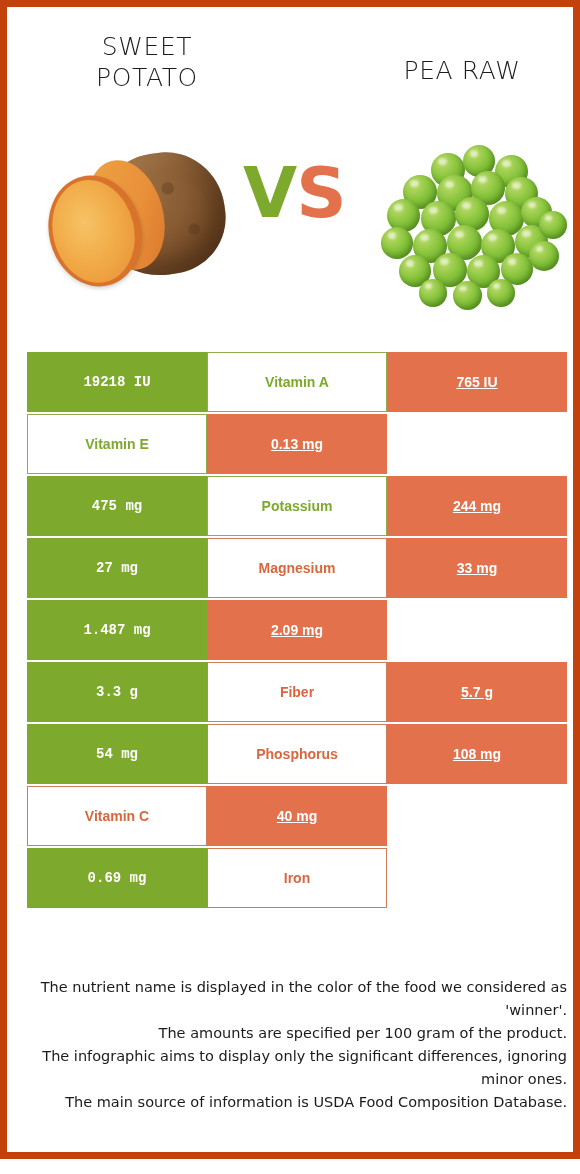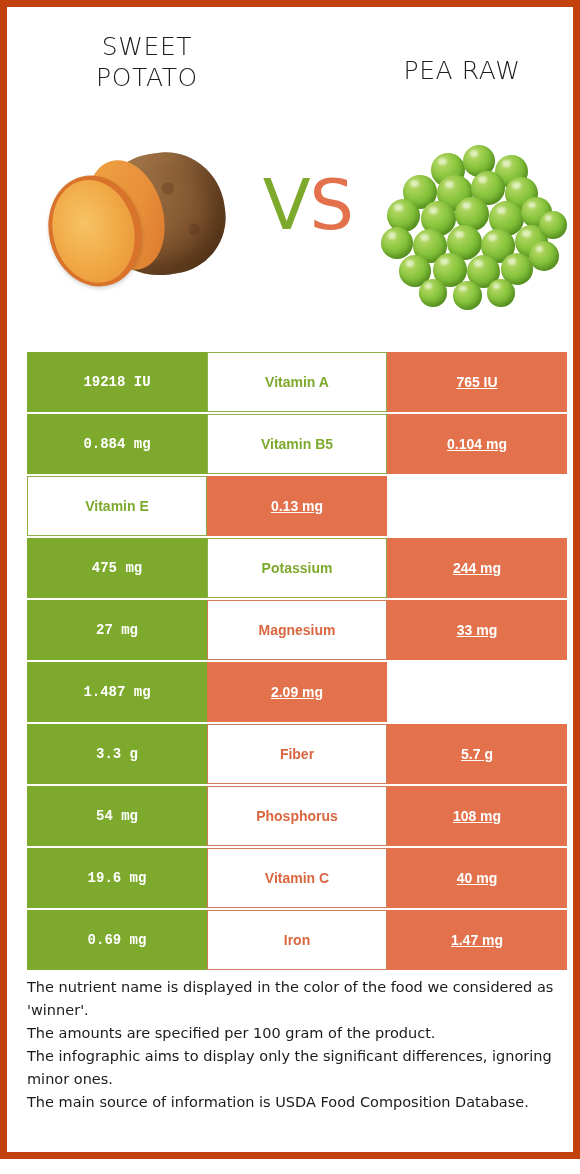--- a/index.html
+++ b/index.html
@@ -56,25 +56,25 @@
   .food-img {
     position: absolute;
     top: 0;
   }
   #img-left { left: 28px; width: 210px; height: 175px; }
   #img-right { left: 372px; width: 190px; height: 175px; }
 
   #vs {
     position: absolute;
     left: 236px;
-    top: 30px;
+    top: 18px;
     width: 110px;
-    text-align: right;
+    text-align: left;
     font-family: "DejaVu Sans", sans-serif;
-    font-weight: 400;
+    font-weight: 700;
     font-size: 70px;
     line-height: 80px;
     letter-spacing: -1px;
   }
   #vs .v { color: #7da92d; }
   #vs .s { color: #e2714c; }
 
   
   .sp-tuber {
     position: absolute;
@@ -189,21 +189,21 @@
   }
   .row.win-green .cell-mid { color: #7da92d; border-color: #8fae4a; }
   .row.win-orange .cell-mid { color: #d9663f; border-color: #cf7c5c; }
 
   
   #notes {
     position: absolute;
     left: 20px;
     top: 969px;
     width: 540px;
-    text-align: left;
+    text-align: right;
     font-family: "DejaVu Sans", sans-serif;
     font-size: 14.5px;
     line-height: 23px;
     color: #1b1b1b;
   }
   #notes p { margin: 0; }
 </style>
 </head>
 <body>
 
@@ -257,25 +257,20 @@
 
   </div>
 
   <div id="table">
       <div class="row win-green">
         <div class="cell cell-left">19218 IU</div>
         <div class="cell cell-mid">Vitamin A</div>
         <div class="cell cell-right">765 IU</div>
       </div>
       <div class="row win-green">
-        <div class="cell cell-left">0.884 mg</div>
-        <div class="cell cell-mid">Vitamin B5</div>
-        <div class="cell cell-right">0.104 mg</div>
-      </div>
-      <div class="row win-green">
         <div class="cell cell-mid">Vitamin E</div>
         <div class="cell cell-right">0.13 mg</div>
       </div>
       <div class="row win-green">
         <div class="cell cell-left">475 mg</div>
         <div class="cell cell-mid">Potassium</div>
         <div class="cell cell-right">244 mg</div>
       </div>
       <div class="row win-orange">
         <div class="cell cell-left">27 mg</div>
@@ -290,28 +285,26 @@
         <div class="cell cell-left">3.3 g</div>
         <div class="cell cell-mid">Fiber</div>
         <div class="cell cell-right">5.7 g</div>
       </div>
       <div class="row win-orange">
         <div class="cell cell-left">54 mg</div>
         <div class="cell cell-mid">Phosphorus</div>
         <div class="cell cell-right">108 mg</div>
       </div>
       <div class="row win-orange">
-        <div class="cell cell-left">19.6 mg</div>
         <div class="cell cell-mid">Vitamin C</div>
         <div class="cell cell-right">40 mg</div>
       </div>
       <div class="row win-orange">
         <div class="cell cell-left">0.69 mg</div>
         <div class="cell cell-mid">Iron</div>
-        <div class="cell cell-right">1.47 mg</div>
       </div>
     </div>
 
   <div id="notes">
       <p>The nutrient name is displayed in the color of the food we considered as 'winner'.</p>
       <p>The amounts are specified per 100 gram of the product.</p>
       <p>The infographic aims to display only the significant differences, ignoring minor ones.</p>
       <p>The main source of information is USDA Food Composition Database.</p>
     </div>
 

